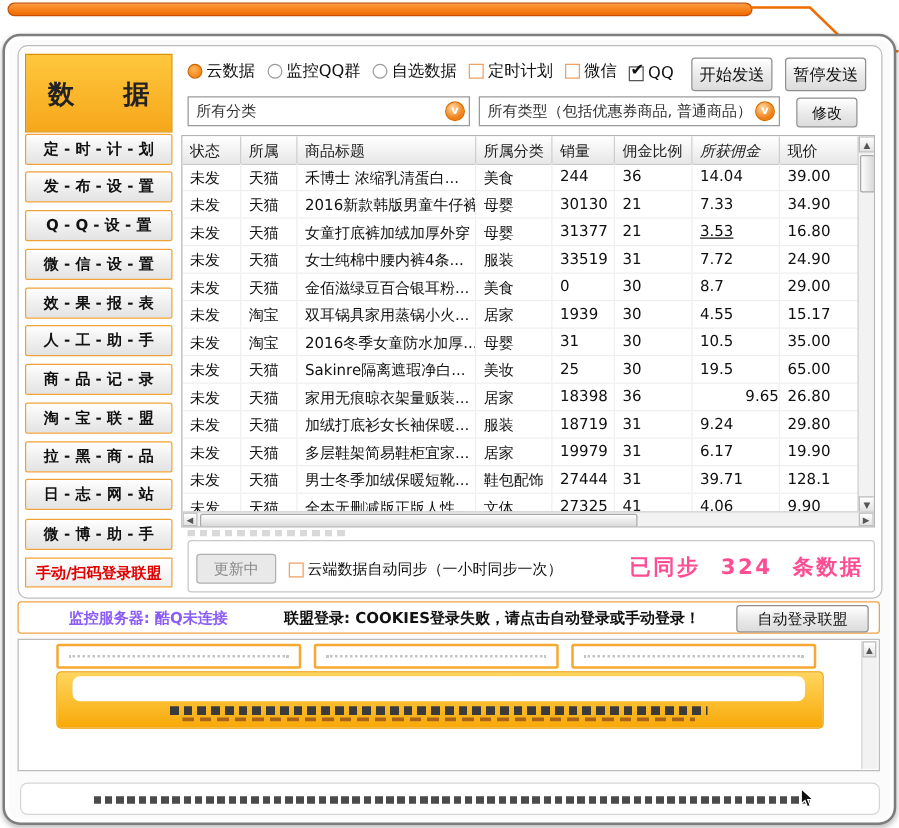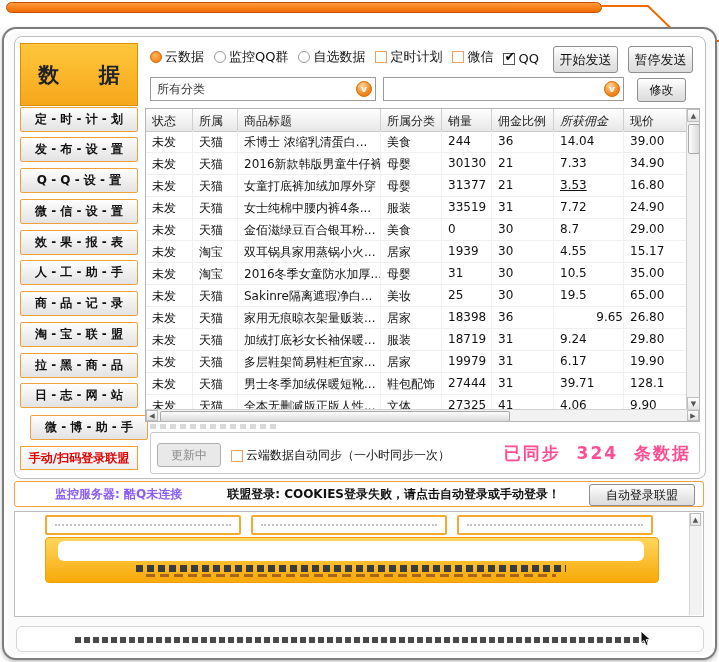--- a/index.html
+++ b/index.html
@@ -178,21 +178,21 @@
     <div class="side-btn" style="top: 107px;">定 - 时 - 计 - 划</div>
     <div class="side-btn" style="top: 137px;">发 - 布 - 设 - 置</div>
     <div class="side-btn" style="top: 168px;">Q - Q - 设 - 置</div>
     <div class="side-btn" style="top: 199px;">微 - 信 - 设 - 置</div>
     <div class="side-btn" style="top: 230px;">效 - 果 - 报 - 表</div>
     <div class="side-btn" style="top: 260px;">人 - 工 - 助 - 手</div>
     <div class="side-btn" style="top: 291px;">商 - 品 - 记 - 录</div>
     <div class="side-btn" style="top: 322px;">淘 - 宝 - 联 - 盟</div>
     <div class="side-btn" style="top: 353px;">拉 - 黑 - 商 - 品</div>
     <div class="side-btn" style="top: 383px;">日 - 志 - 网 - 站</div>
-    <div class="side-btn" style="top: 415px; margin-left: 10px;">微 - 博 - 助 - 手</div>
+    <div class="side-btn" style="top: 415px;">微 - 博 - 助 - 手</div>
   </div>
 <div class="side-login">手动/扫码登录联盟</div>
 
 <div class="filters">
   <span class="opt">
     <span class="radio sel"></span>
     <span>云数据</span>
   </span>
   <span class="opt">
     <span class="radio"></span>
@@ -216,20 +216,21 @@
   </span>
 </div>
 <div class="btn btn-start">开始发送</div>
 <div class="btn btn-pause">暂停发送</div>
 
 <div class="dd dd1">
   <span>所有分类</span>
   <span class="dd-arrow">v</span>
 </div>
 <div class="dd dd2">
+  <span>所有类型（包括优惠券商品, 普通商品）</span>
   <span class="dd-arrow">v</span>
 </div>
 <div class="btn btn-modify">修改</div>
 
 <div class="tablebox">
   <div class="thead" id="thead">
       <div class="th" style="width: 47px;">状态</div>
       <div class="th" style="width: 45px;">所属</div>
       <div class="th" style="width: 143px;">商品标题</div>
       <div class="th" style="width: 61px;">所属分类</div>

